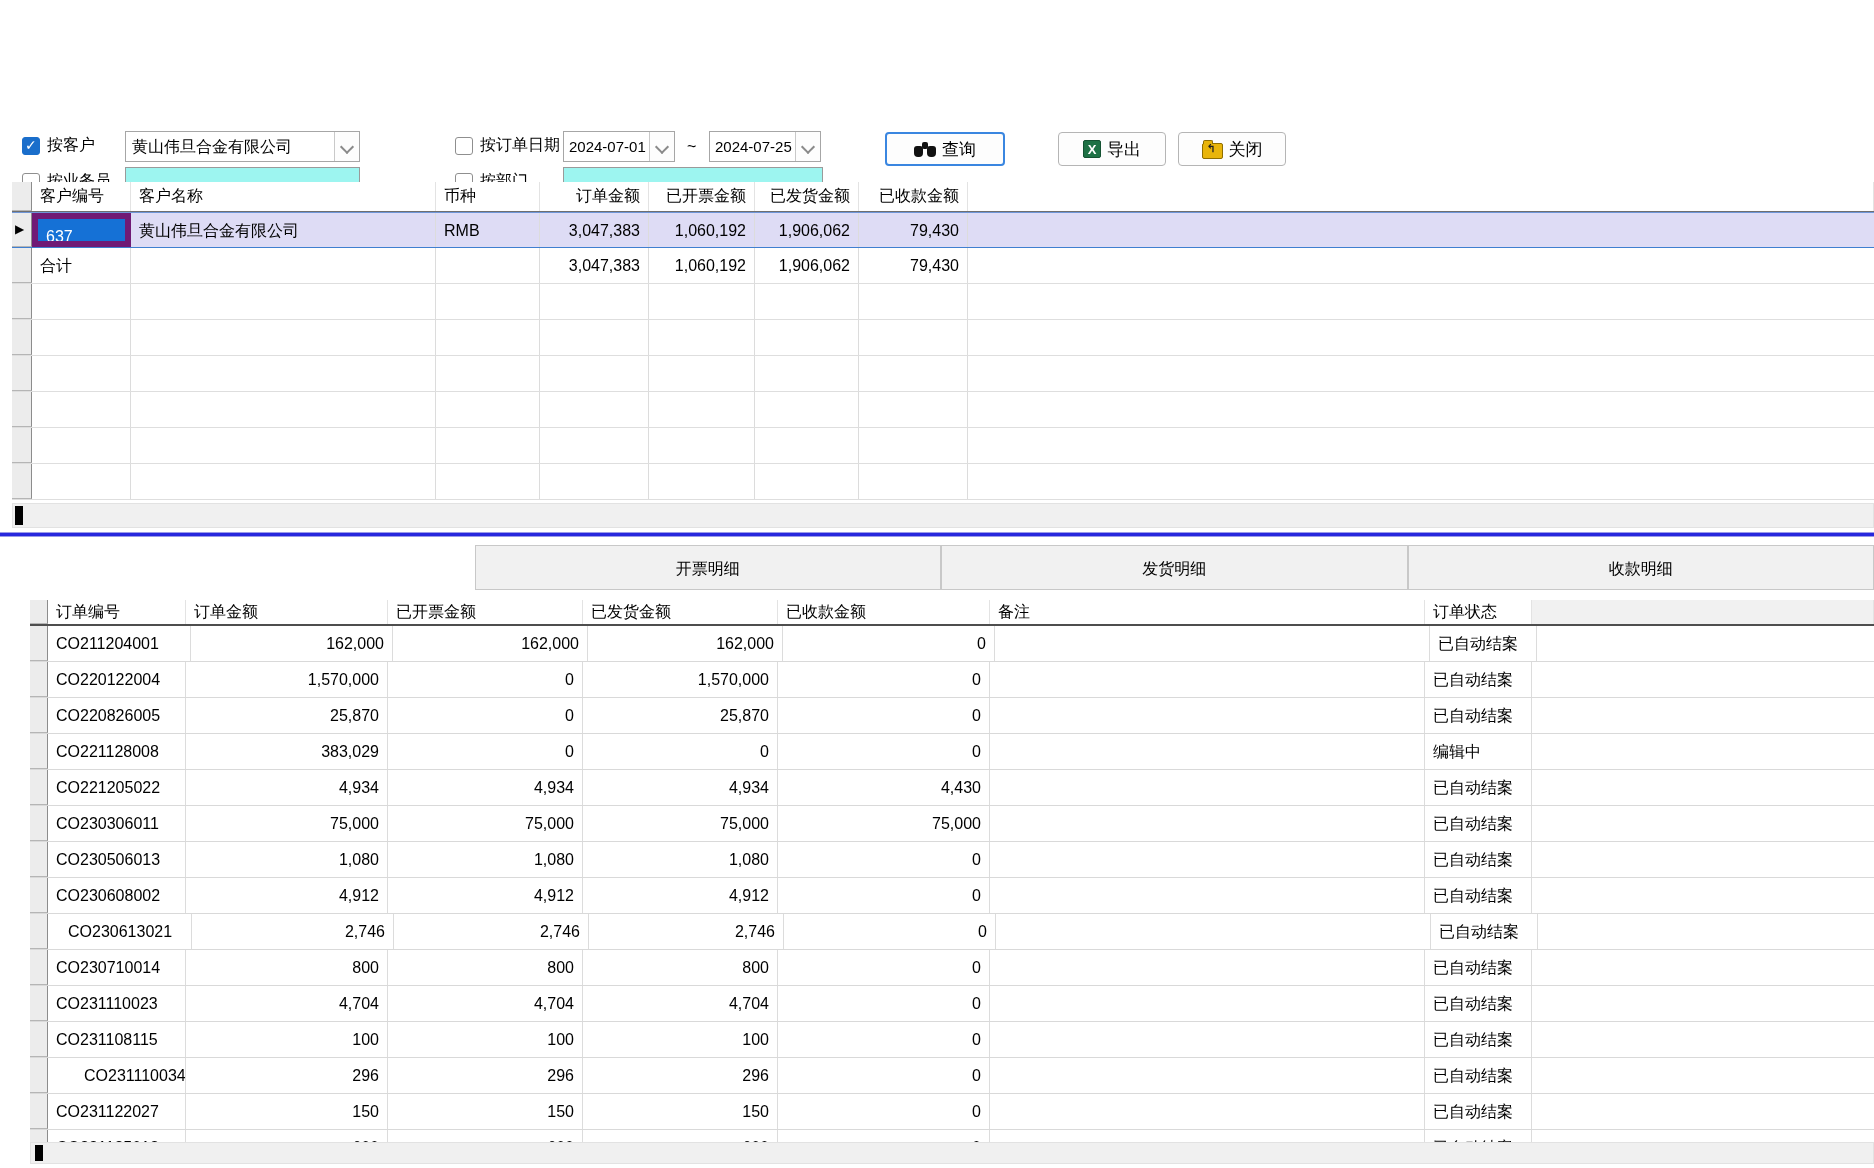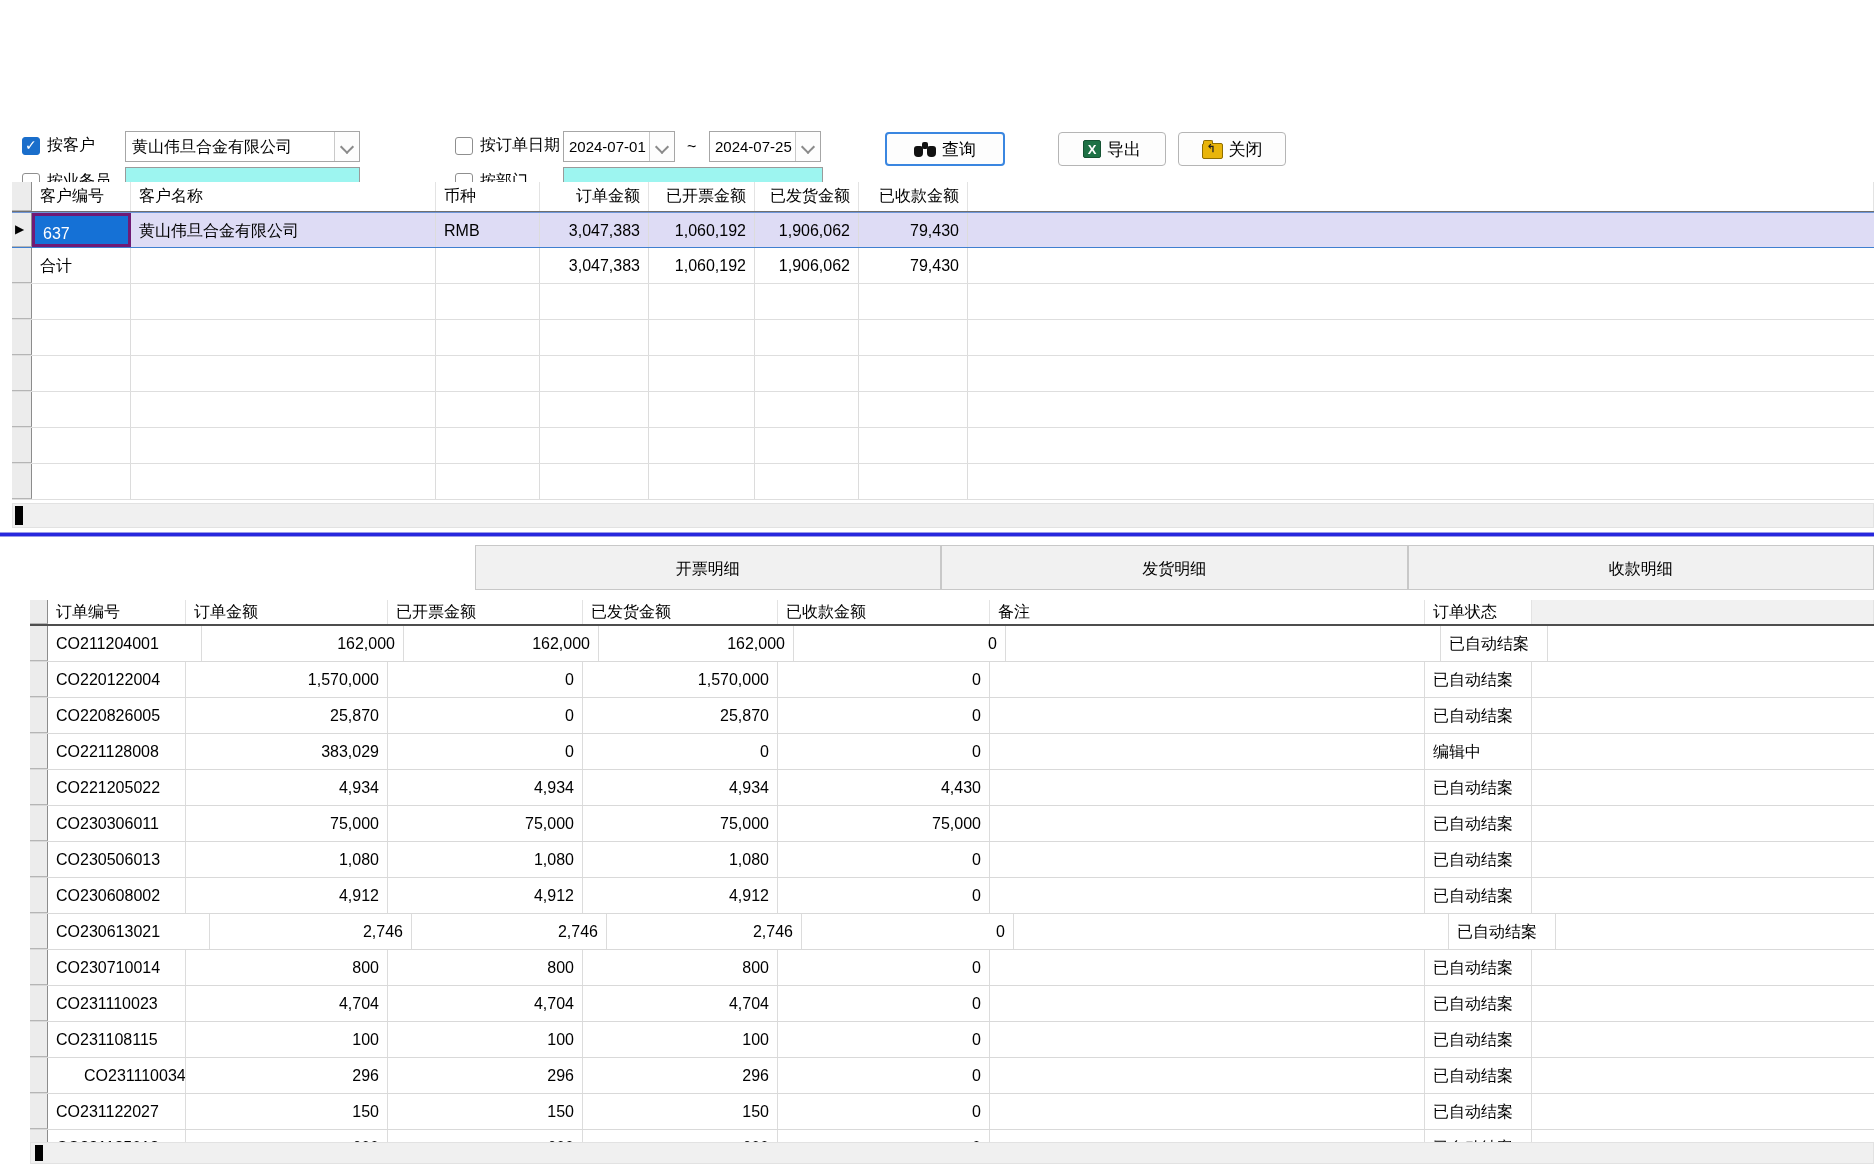--- a/index.html
+++ b/index.html
@@ -61,21 +61,21 @@
   .cell.fill{flex:1;border-right:none;}
   .ind{box-sizing:border-box;background:#ececec;border-right:1px solid #8c8c8c;border-bottom:1px solid #b5b5b5;
        flex:0 0 auto;position:relative;}
   .hrow .cell{font-size:16px;border-right:1px solid #e3e3e3;}
   
   .sg .hrow{height:30px;border-bottom:1px solid #6f6f6f;}
   .sg .hrow .cell{line-height:28px;}
   .sg .grow.body{height:36px;border-bottom:1px solid #dedede;}
   .sg .grow.body .cell{line-height:35px;}
   .sg .grow.sel{background:#dedcf5;border-top:1px solid #6e96d8;border-bottom:1px solid #3f7fd0;}
-  .selcell{background:#1571d6;color:#fff !important;border:3px solid #701a75;}
+  .selcell{background:#1571d6;color:#fff !important;border:6px solid #701a75;}
   .arrow{position:absolute;left:3px;top:9px;font-size:12px;color:#000;line-height:14px;}
   
   .dg .hrow{height:26px;border-bottom:2px solid #4e4e4e;}
   .dg .hrow .cell{line-height:24px;}
   .dg .hrow .cell.fill{background:#f1f1f1;}
   .dg .grow.body{height:36px;border-bottom:1px solid #d9d9d9;}
   .dg .grow.body .cell{line-height:35px;}
 
   
   .hscroll{position:absolute;background:#f0f0f0;border:1px solid #e2e2e2;box-sizing:border-box;}
@@ -266,21 +266,21 @@
         <div class="cell" style="width: 202px; flex: 0 0 auto;">订单金额</div>
         <div class="cell" style="width: 195px; flex: 0 0 auto;">已开票金额</div>
         <div class="cell" style="width: 195px; flex: 0 0 auto;">已发货金额</div>
         <div class="cell" style="width: 212px; flex: 0 0 auto;">已收款金额</div>
         <div class="cell" style="width: 435px; flex: 0 0 auto;">备注</div>
         <div class="cell" style="width: 107px; flex: 0 0 auto;">订单状态</div>
         <div class="cell fill"></div>
       </div>
       <div class="grow body">
         <div class="ind" style="width: 18px;"></div>
-        <div class="cell" style="width: 154px; flex: 0 0 auto;">CO211204001</div>
+        <div class="cell" style="width: 143px; flex: 0 0 auto;">CO211204001</div>
         <div class="cell num" style="width: 202px; flex: 0 0 auto;">162,000</div>
         <div class="cell num" style="width: 195px; flex: 0 0 auto;">162,000</div>
         <div class="cell num" style="width: 195px; flex: 0 0 auto;">162,000</div>
         <div class="cell num" style="width: 212px; flex: 0 0 auto;">0</div>
         <div class="cell" style="width: 435px; flex: 0 0 auto;"></div>
         <div class="cell" style="width: 107px; flex: 0 0 auto;">已自动结案</div>
         <div class="cell fill"></div>
       </div>
       <div class="grow body">
         <div class="ind" style="width: 18px;"></div>
@@ -354,21 +354,21 @@
         <div class="cell num" style="width: 202px; flex: 0 0 auto;">4,912</div>
         <div class="cell num" style="width: 195px; flex: 0 0 auto;">4,912</div>
         <div class="cell num" style="width: 195px; flex: 0 0 auto;">4,912</div>
         <div class="cell num" style="width: 212px; flex: 0 0 auto;">0</div>
         <div class="cell" style="width: 435px; flex: 0 0 auto;"></div>
         <div class="cell" style="width: 107px; flex: 0 0 auto;">已自动结案</div>
         <div class="cell fill"></div>
       </div>
       <div class="grow body">
         <div class="ind" style="width: 18px;"></div>
-        <div class="cell" style="width: 162px; flex: 0 0 auto;">CO230613021</div>
+        <div class="cell" style="width: 132px; flex: 0 0 auto; margin-left: 12px;">CO230613021</div>
         <div class="cell num" style="width: 202px; flex: 0 0 auto;">2,746</div>
         <div class="cell num" style="width: 195px; flex: 0 0 auto;">2,746</div>
         <div class="cell num" style="width: 195px; flex: 0 0 auto;">2,746</div>
         <div class="cell num" style="width: 212px; flex: 0 0 auto;">0</div>
         <div class="cell" style="width: 435px; flex: 0 0 auto;"></div>
         <div class="cell" style="width: 107px; flex: 0 0 auto;">已自动结案</div>
         <div class="cell fill"></div>
       </div>
       <div class="grow body">
         <div class="ind" style="width: 18px;"></div>

